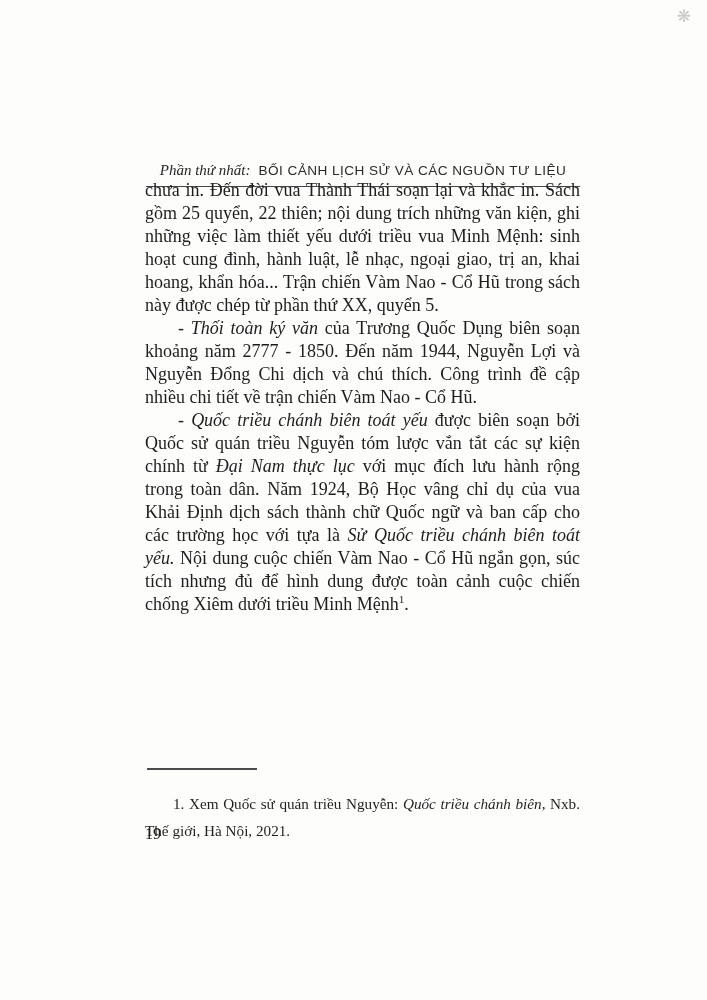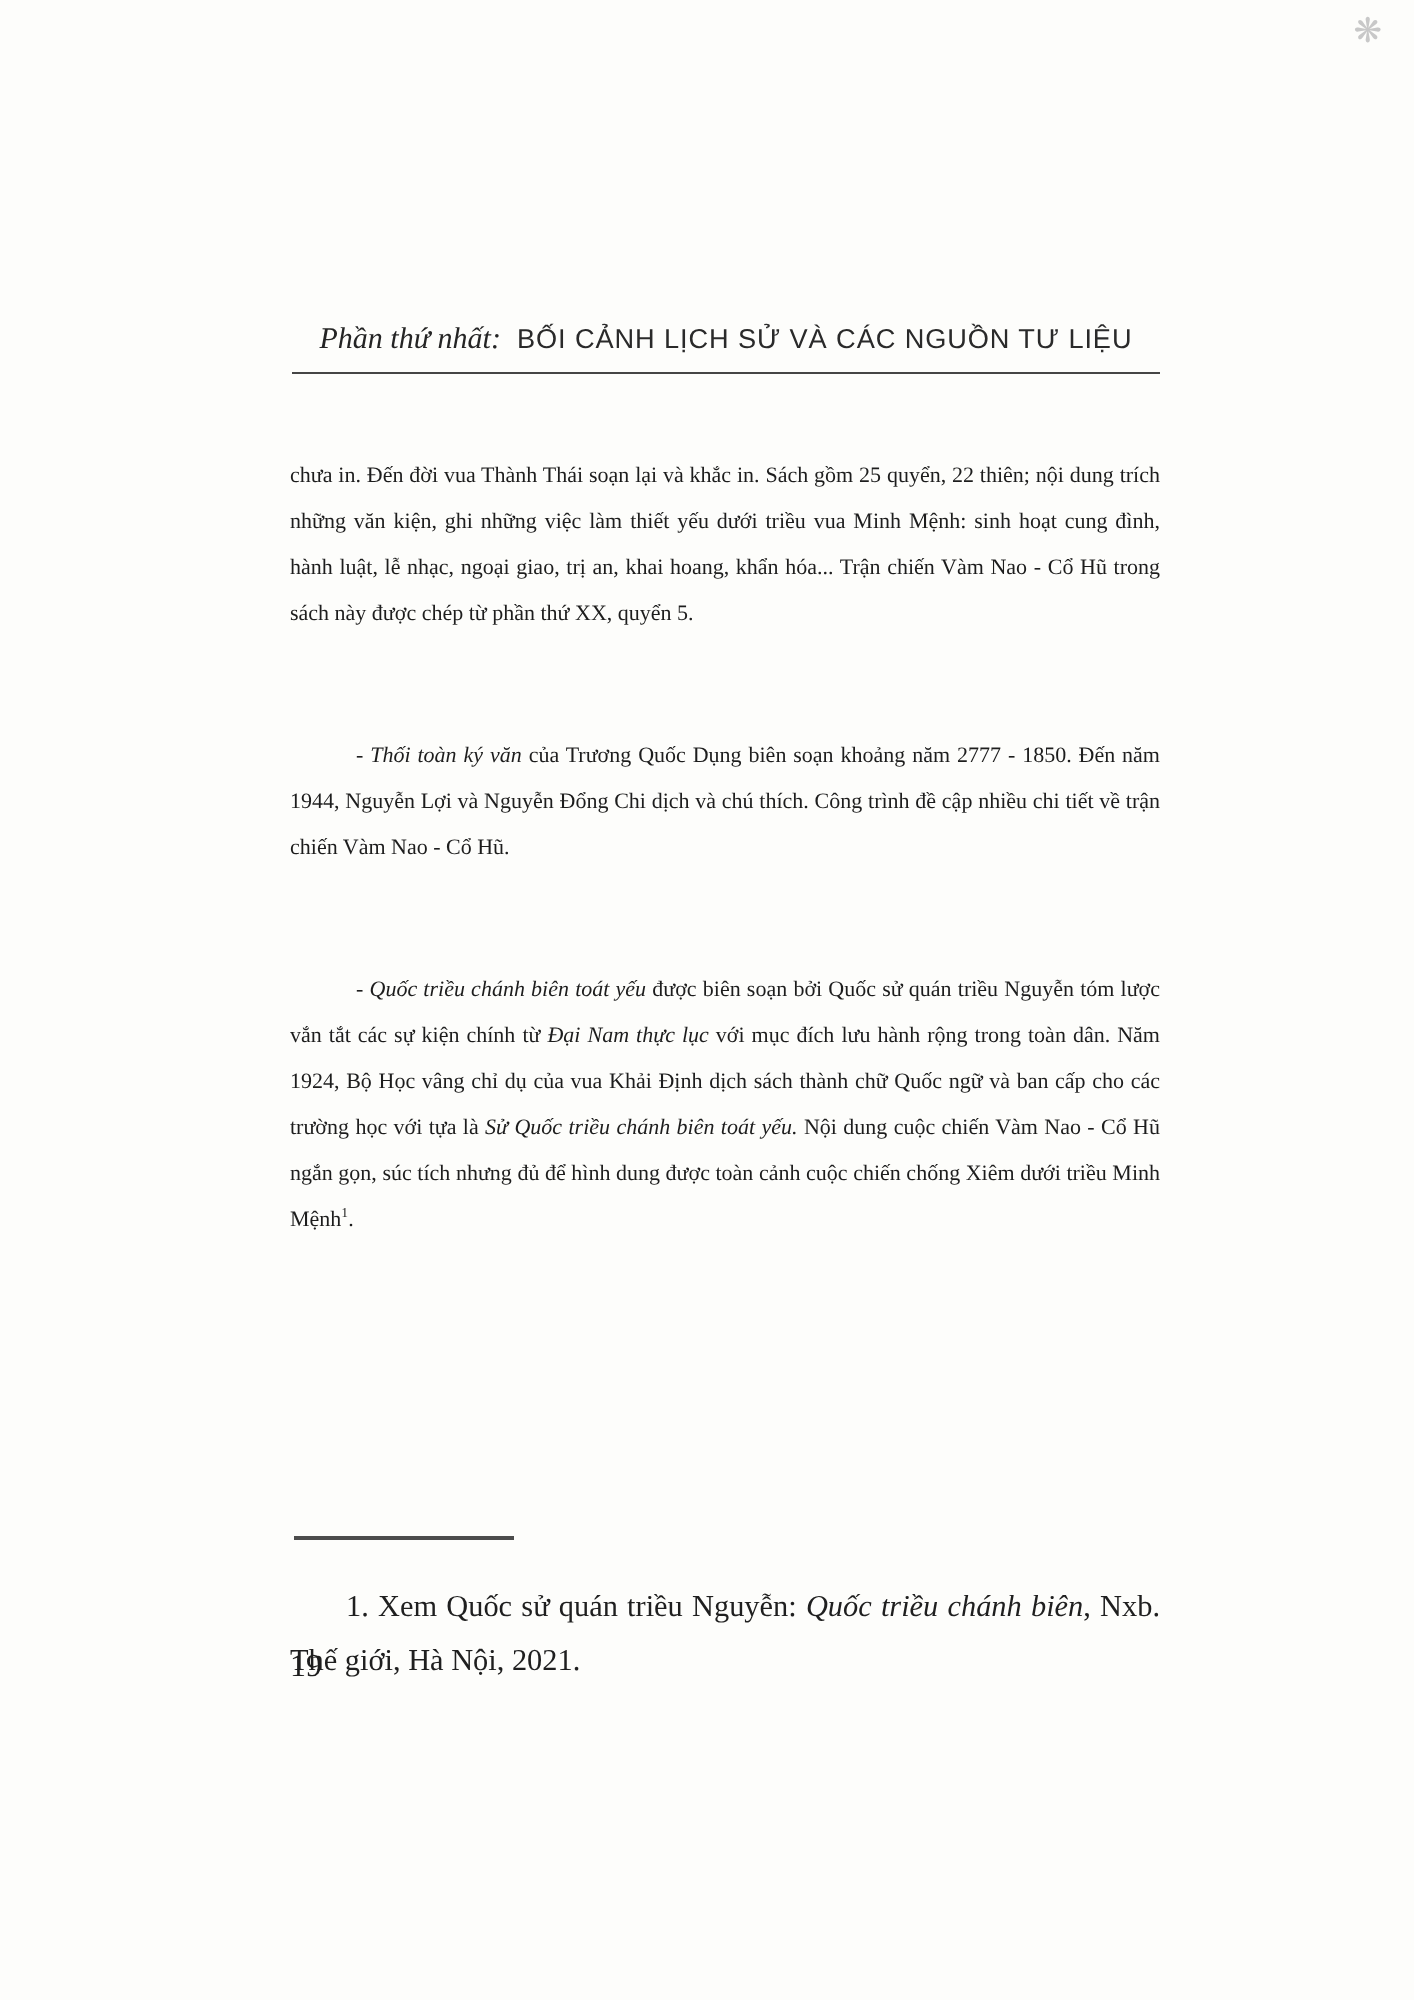--- a/index.html
+++ b/index.html
@@ -43,24 +43,23 @@
     color:#2a2a2a;
     margin-left:4px;
   }
 
   .body-text {
     position:absolute;
     left:145px; top:179px; width:435px;
     color:#1d1d1d;
   }
   .body-text p {
-    font-size:11px;
+    font-size:18px;
     line-height:23px;
     text-align:justify;
-    margin-top:48px;
   }
   .body-text p.indent { text-indent:33px; }
 
   em { font-style:italic; }
   sup {
     font-size:0.62em;
     vertical-align:super;
     line-height:0;
   }
 

